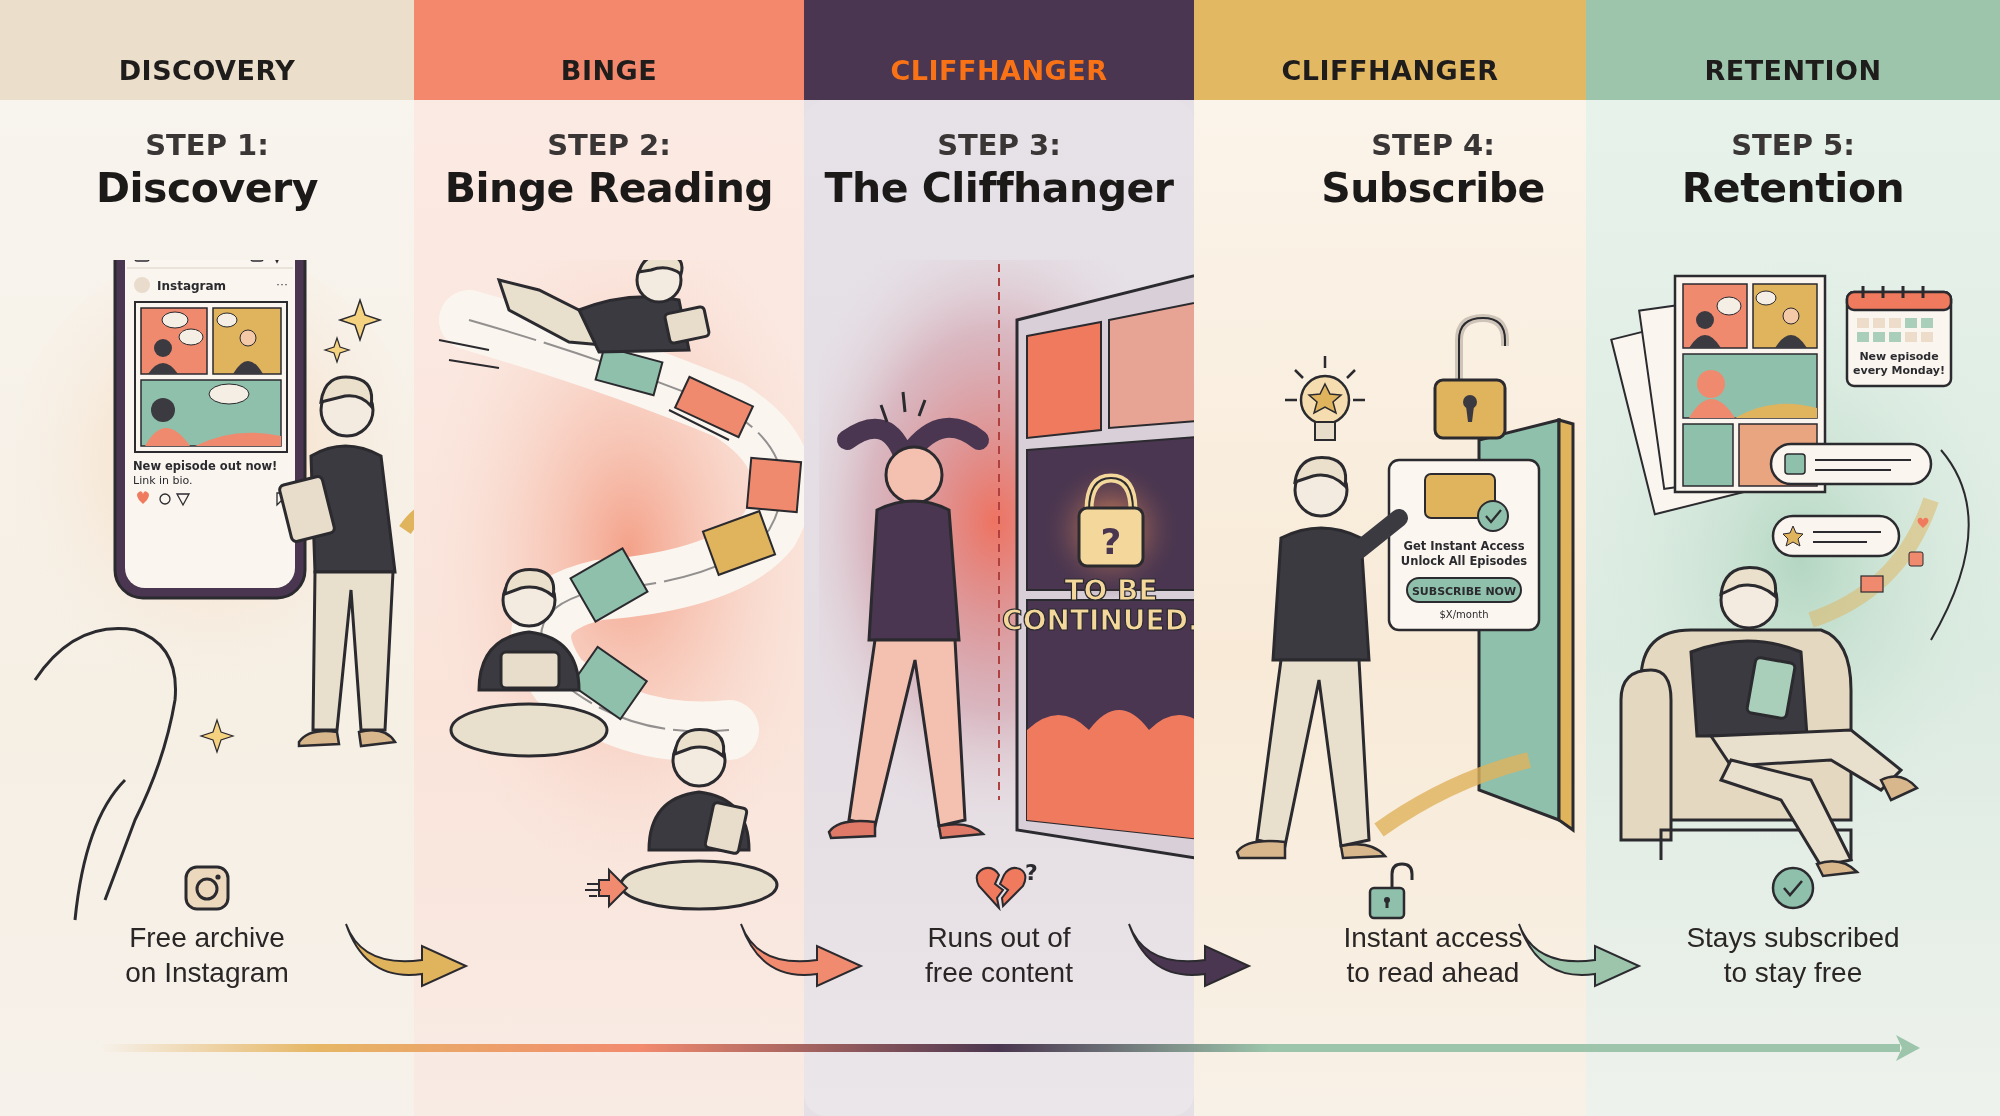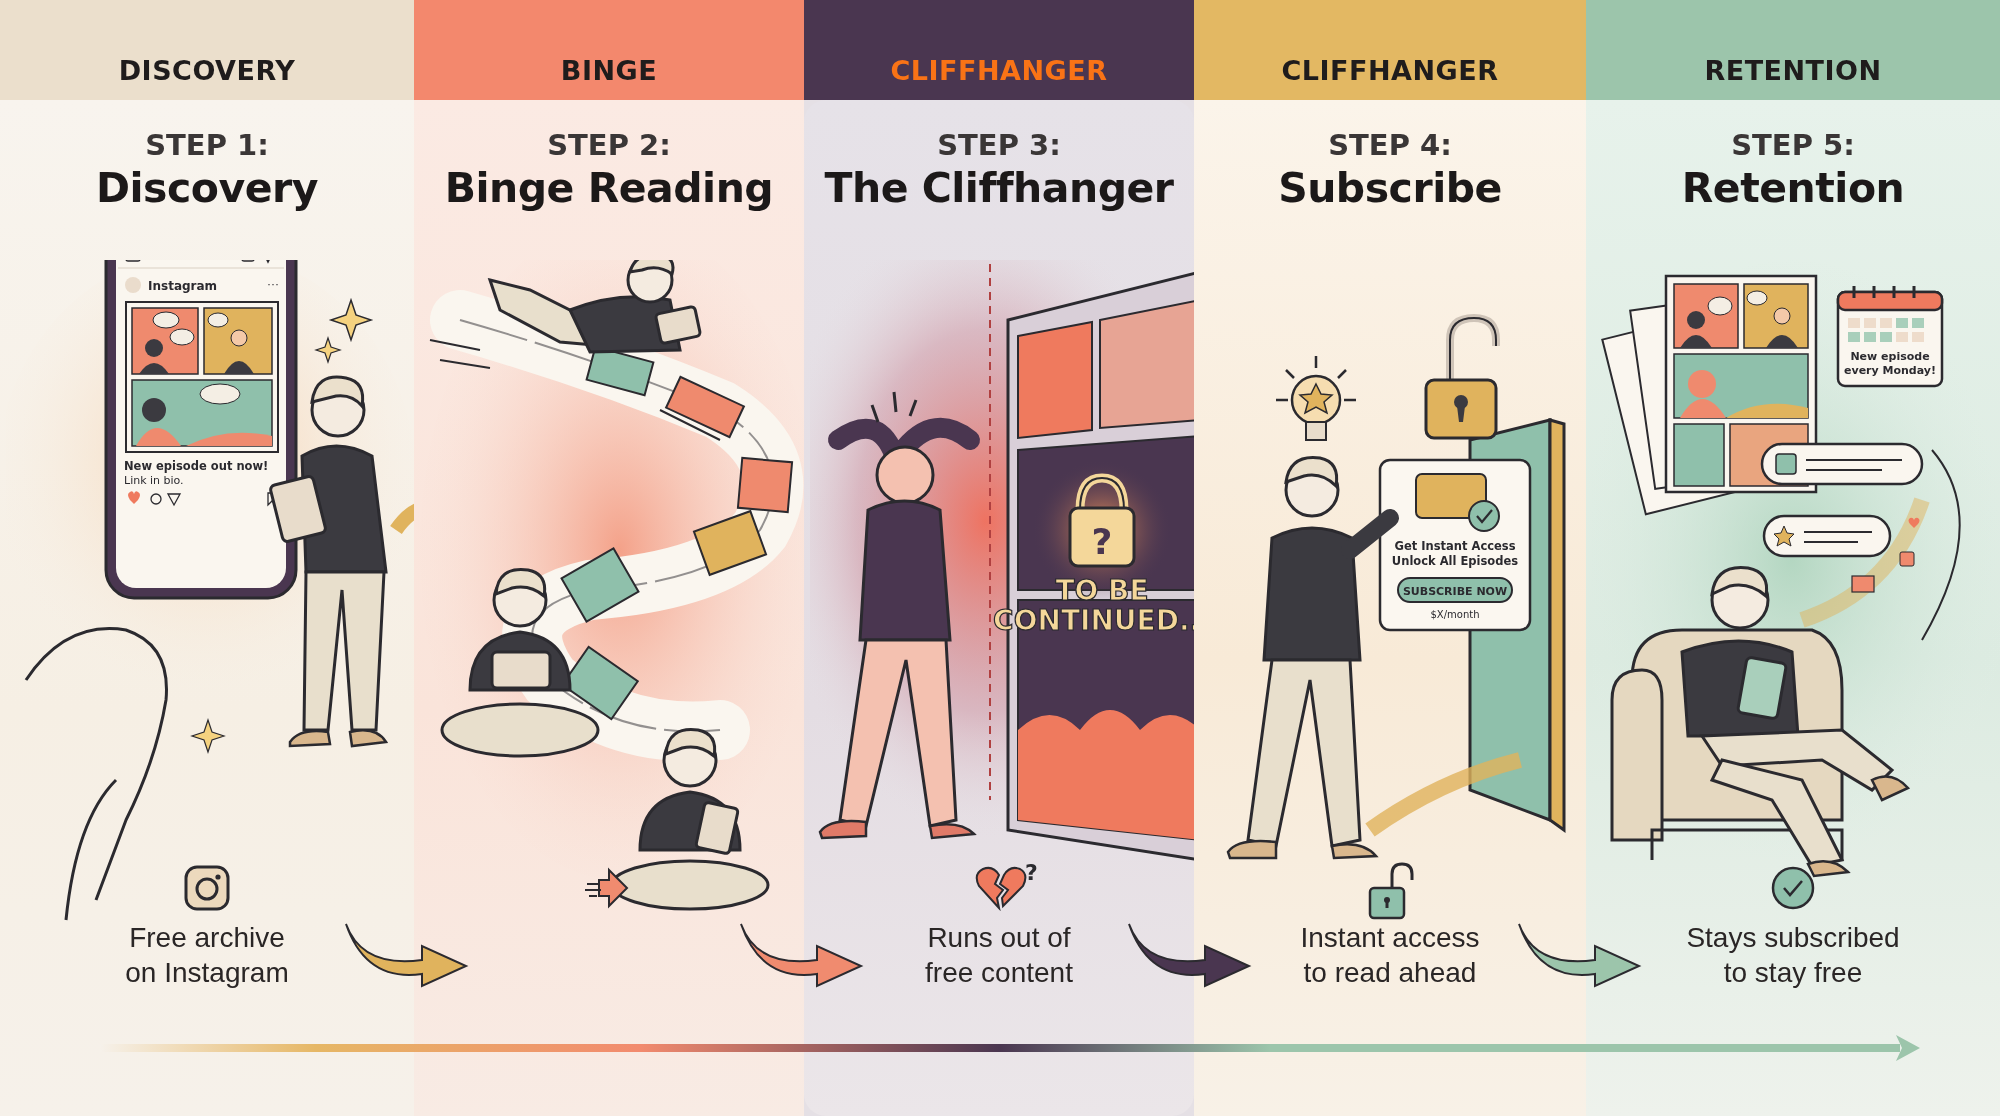--- a/index.html
+++ b/index.html
@@ -14,21 +14,21 @@
   .col-4 { width: 392px; }
   .col-5 { width: 414px; }
 
   .band { height: 100px; display: flex; align-items: flex-end; justify-content: center; padding-bottom: 14px; }
   .band-label { font-family: "DejaVu Sans", sans-serif; font-weight: bold; font-size: 27px; letter-spacing: 0.5px; }
   .body { position: absolute; left: 0; right: 0; top: 100px; bottom: 0; }
 
   .step-num { position: absolute; top: 28px; width: 100%; text-align: center; font-family: "DejaVu Sans", sans-serif; font-weight: bold; font-size: 29px; color: #3a3636; }
   .step-title { position: absolute; top: 64px; width: 100%; text-align: center; font-family: "DejaVu Sans", sans-serif; font-weight: bold; font-size: 41px; color: #1c1919; letter-spacing: -0.5px; }
 
-  .illus { position: absolute; left: 6px; right: 0; top: 160px; height: 680px; }
+  .illus { position: absolute; left: 15px; right: 0; top: 160px; height: 680px; }
   .small-icon { position: absolute; top: 762px; left: 50%; transform: translateX(-50%); width: 52px; height: 52px; }
   .caption { position: absolute; top: 820px; width: 100%; text-align: center; font-size: 28px; line-height: 35px; color: #2a2626; }
 
   .flow-arrow { position: absolute; top: 918px; width: 130px; height: 70px; z-index: 5; }
   .timeline { position: absolute; left: 100px; top: 1035px; width: 1820px; height: 26px; z-index: 5; }
 
   .phone-text { font-family: "DejaVu Sans", sans-serif; }
 </style>
 </head>
 <body>
@@ -239,21 +239,21 @@
         <div>Runs out of</div>
         <div>free content</div>
       </div>
     </div>
   </section>
 
   <section class="col col-4" style="background:#faf1e6;">
     <div class="band" style="background:#e3b863;">
       <span class="band-label">CLIFFHANGER</span>
     </div>
-    <div class="body" style="background:linear-gradient(180deg,#fbf4ea 0%,#f8ead7 55%,#f8f1e7 100%);">
+    <div class="body" style="background:linear-gradient(180deg,#fbf4ea 0%,#f8ead7 55%,#f8f1e7 100%);padding-left:43px;">
       <div class="step-num">STEP 4:</div>
       <div class="step-title">Subscribe</div>
 
       <div class="illus">
         <svg width="392" height="680" viewBox="0 0 392 680">
 
           <g>
             <circle cx="116" cy="140" r="24" fill="#f6ddb0" stroke="#2b2a2f" stroke-width="2.5"></circle>
             <rect x="106" y="162" width="20" height="18" fill="#e8dccb" stroke="#2b2a2f" stroke-width="2"></rect>
             <path d="M116 124 l5 10 l11 1 l-8 7 l3 11 l-11 -6 l-11 6 l3 -11 l-8 -7 l11 -1 Z" fill="#e0b35d" stroke="#2b2a2f" stroke-width="1.5"></path>

